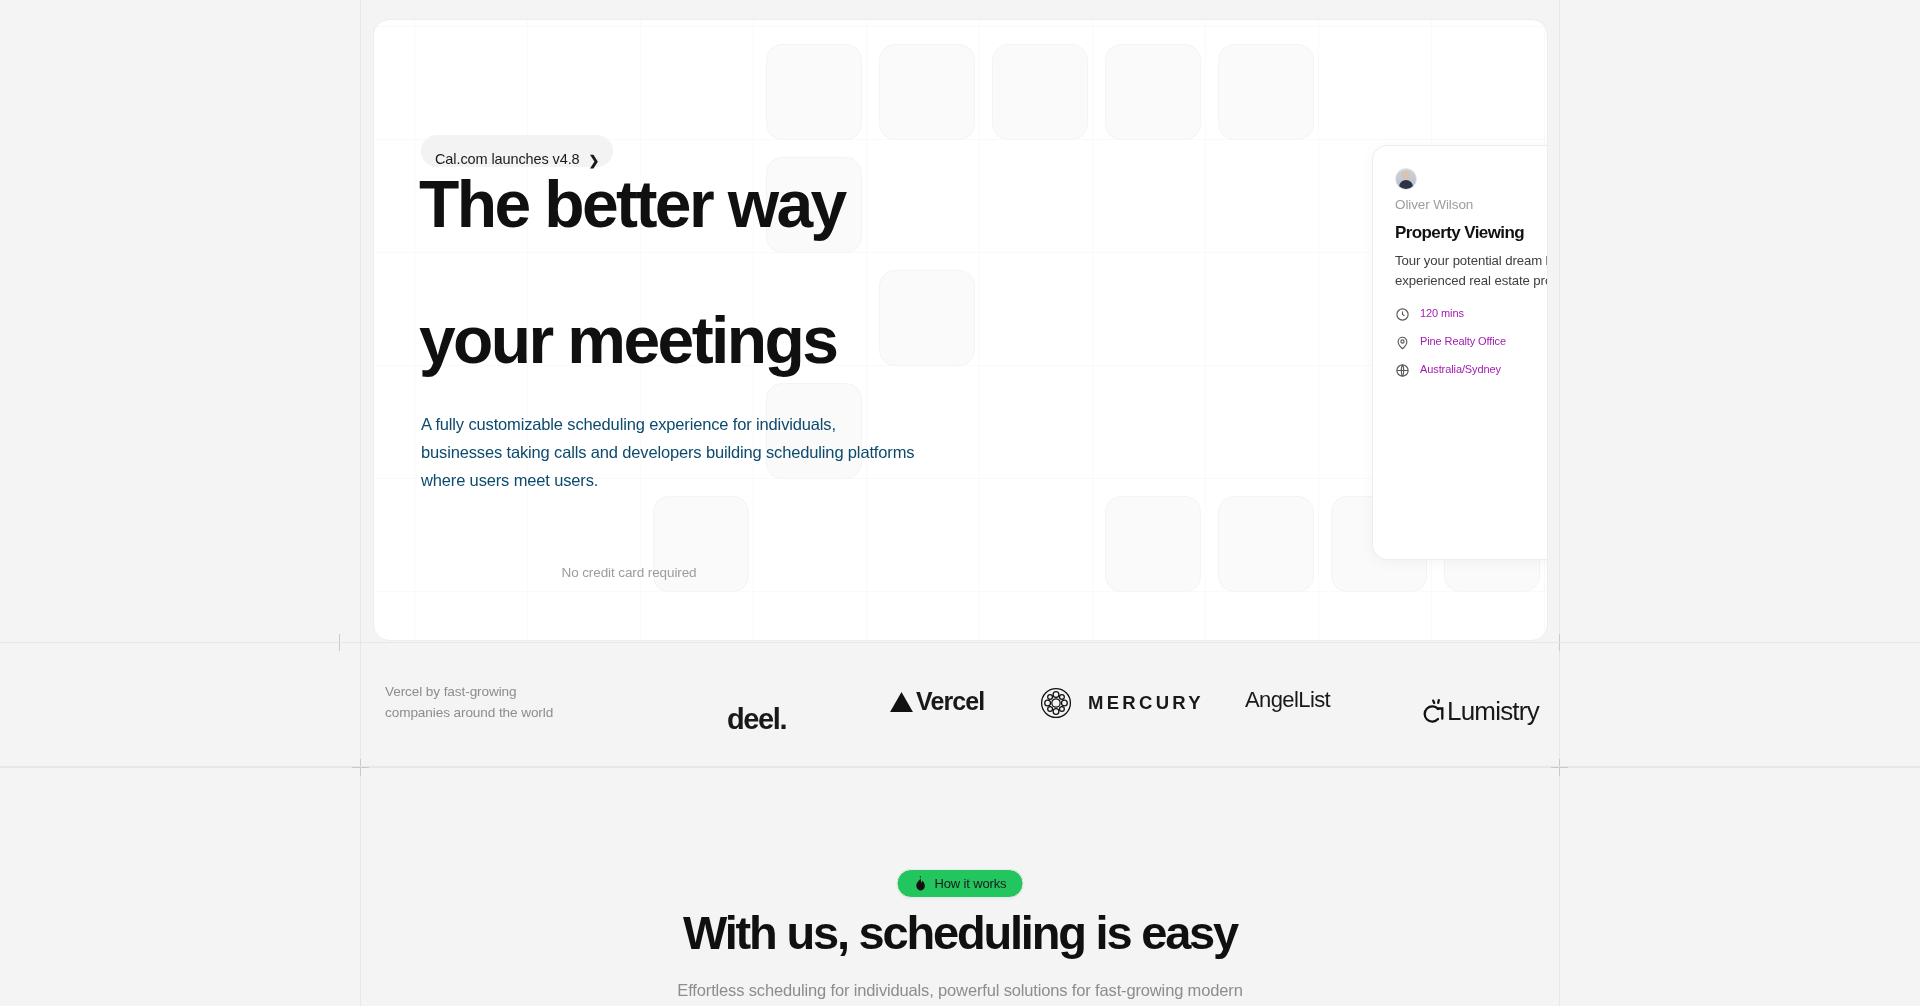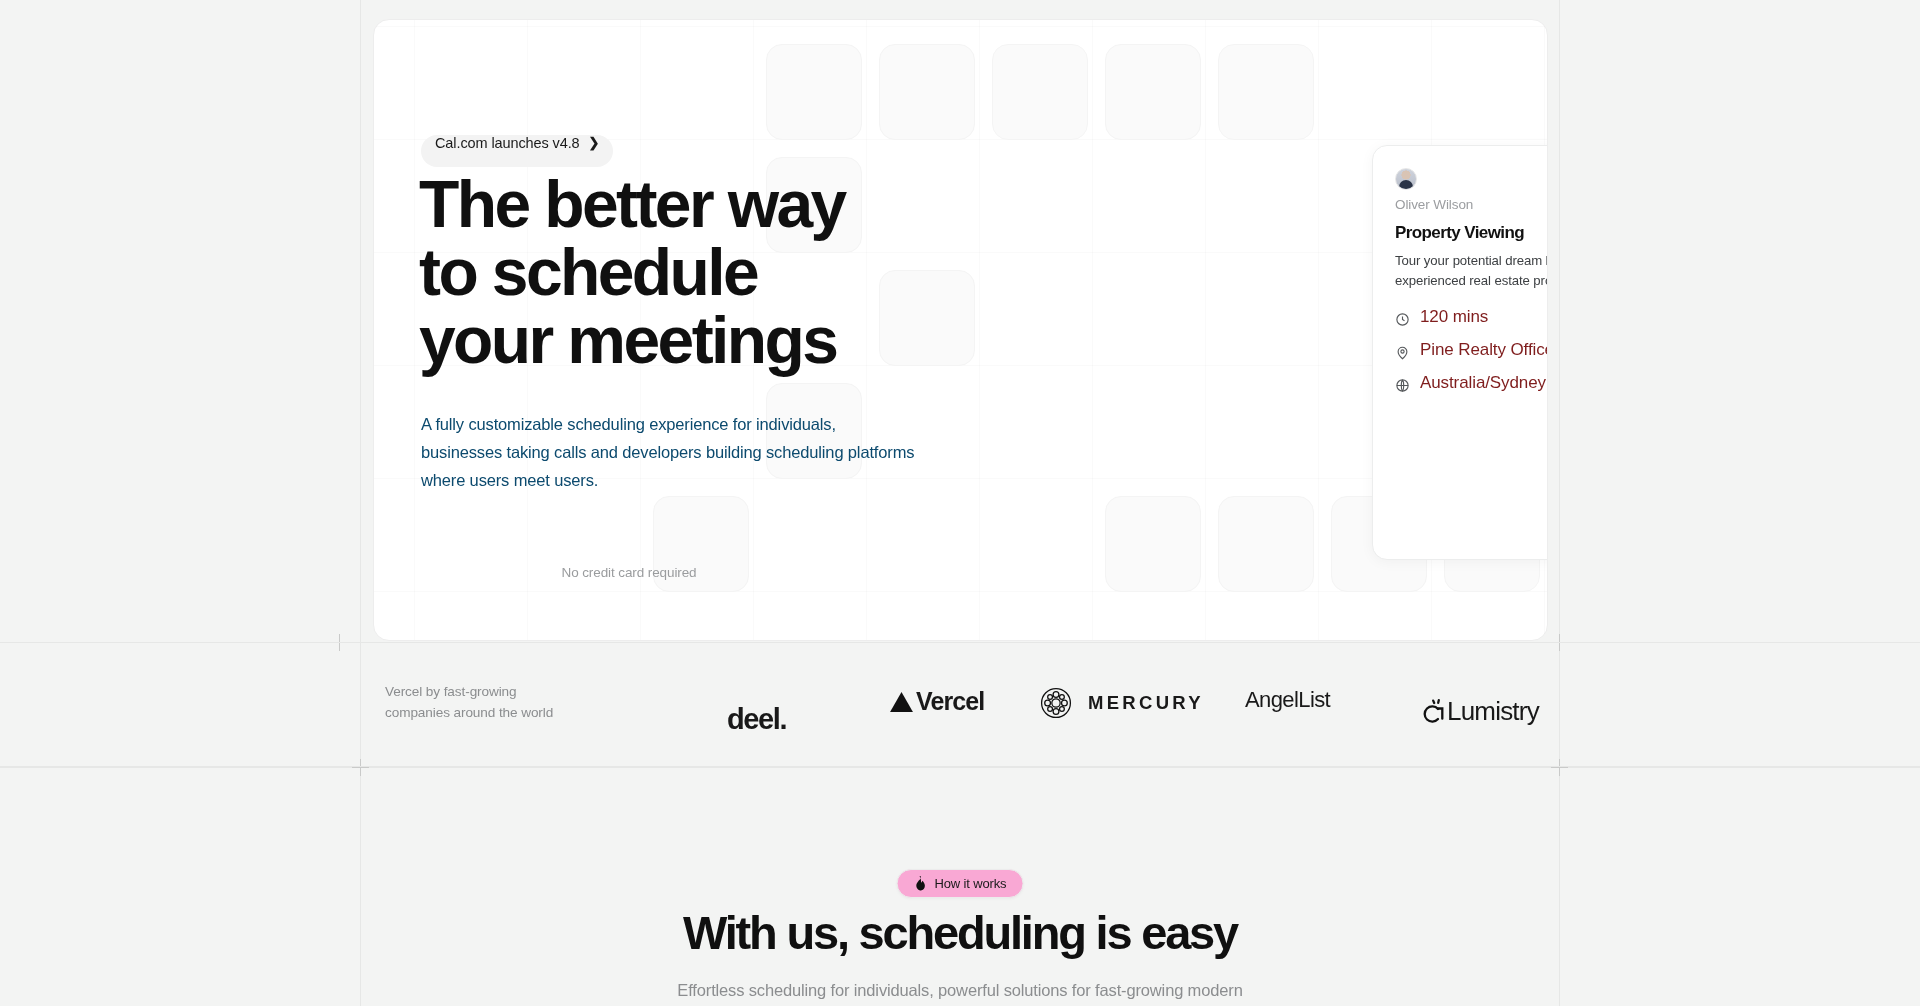--- a/index.html
+++ b/index.html
@@ -53,21 +53,21 @@
     border-radius: 16px;
     background: #fafafa;
     border: 1px solid #f4f4f4;
   }
 
   .hero-inner { position: absolute; inset: 0; }
 
   
   .badge {
     position: absolute; left: 47px; top: 115px;
-    display: inline-flex; align-items: flex-start; gap: 9px;
+    display: inline-flex; align-items: flex-end; gap: 9px;
     height: 32px; padding: 0 14px;
     background: #f3f3f3; border-radius: 999px;
     font-size: 14.5px; color: #1a1a1a; letter-spacing: -0.1px;
     cursor: pointer;
   }
   .badge .chev { font-size: 13px; font-weight: 700; line-height: 1; margin-top: 1px; }
 
   .hero-title {
     position: absolute; left: 45px; top: 150px; width: 530px;
     font-size: 66px; line-height: 68px;
@@ -121,21 +121,21 @@
   .avatar::after {
     content: ""; position: absolute; left: 3px; right: 3px; bottom: 0; height: 9px;
     border-radius: 7px 7px 0 0; background: #2b3447;
   }
 
   .bk-host { margin-top: 7px; font-size: 13.5px; color: #9b9da0; letter-spacing: -0.1px; }
   .bk-title { margin-top: 11px; font-size: 17px; font-weight: 700; color: #111; letter-spacing: -0.6px; }
   .bk-desc { margin-top: 8px; font-size: 13.2px; line-height: 19.5px; color: #3d4043; letter-spacing: -0.1px; }
 
   .meta { margin-top: 17px; display: flex; flex-direction: column; gap: 13px; }
-  .meta-row { display: flex; align-items: flex-end; gap: 10px; font-size: 17px; color: #7f1d1d; letter-spacing: -0.1px; }
+  .meta-row { display: flex; align-items: flex-start; gap: 10px; font-size: 11px; color: #a21caf; letter-spacing: -0.1px; }
   .meta-ico { width: 15px; height: 15px; flex: none; color: #55585b; }
 
   
   .logos-band {
     position: absolute; left: 0; right: 0; top: 642px; height: 125px;
     border-top: 1px solid #e6e7e6; border-bottom: 1px solid #e6e7e6;
   }
   .trusted {
     position: absolute; left: 385px; top: 38px;
     font-size: 13.6px; line-height: 21px; color: #8b8d8f; letter-spacing: -0.1px;
@@ -147,21 +147,21 @@
   .lg-mercury { left: 1040px; top: 44px; gap: 16px; justify-content: center; }
   .lg-mercury .word { font-size: 18.5px; font-weight: 700; letter-spacing: 3.3px; }
   .lg-angellist { left: 1245px; top: 44px; font-size: 22px; letter-spacing: -0.6px; font-weight: 400; }
   .lg-lumistry { left: 1419px; top: 53px; gap: 2px; font-size: 26px; letter-spacing: -0.8px; font-weight: 400; }
 
   
   .hiw-pill {
     position: absolute; left: 50%; transform: translateX(-50%); top: 869px;
     display: inline-flex; align-items: center; gap: 8px;
     height: 29px; padding: 0 16px;
-    background: #f9a8d4; border: 1px solid #ececec; border-radius: 999px;
+    background: #22c55e; border: 1px solid #ececec; border-radius: 999px;
     font-size: 13px; color: #1a1a1a; letter-spacing: -0.15px;
     box-shadow: 0 1px 3px rgba(0,0,0,0.04);
     cursor: pointer;
   }
   .sec-title {
     position: absolute; left: 0; right: 0; top: 905px;
     text-align: center;
     font-size: 47px; font-weight: 700; letter-spacing: -2.2px; color: #101010;
   }
   .sec-sub {
@@ -203,21 +203,21 @@
 
     <div class="hero-inner">
 
       <div class="badge">
         <span>Cal.com launches v4.8</span>
         <span class="chev">❯</span>
       </div>
 
       <h1 class="hero-title">
         <span>The better way</span><br>
-        <span>to schedule</span><br>
+        <br>
         <span>your meetings</span>
       </h1>
 
       <p class="hero-sub">A fully customizable scheduling experience for individuals, businesses taking calls and developers building scheduling platforms where users meet users.</p>
 
 
       <div class="no-cc">No credit card required</div>
 
       <div class="booking">
 

